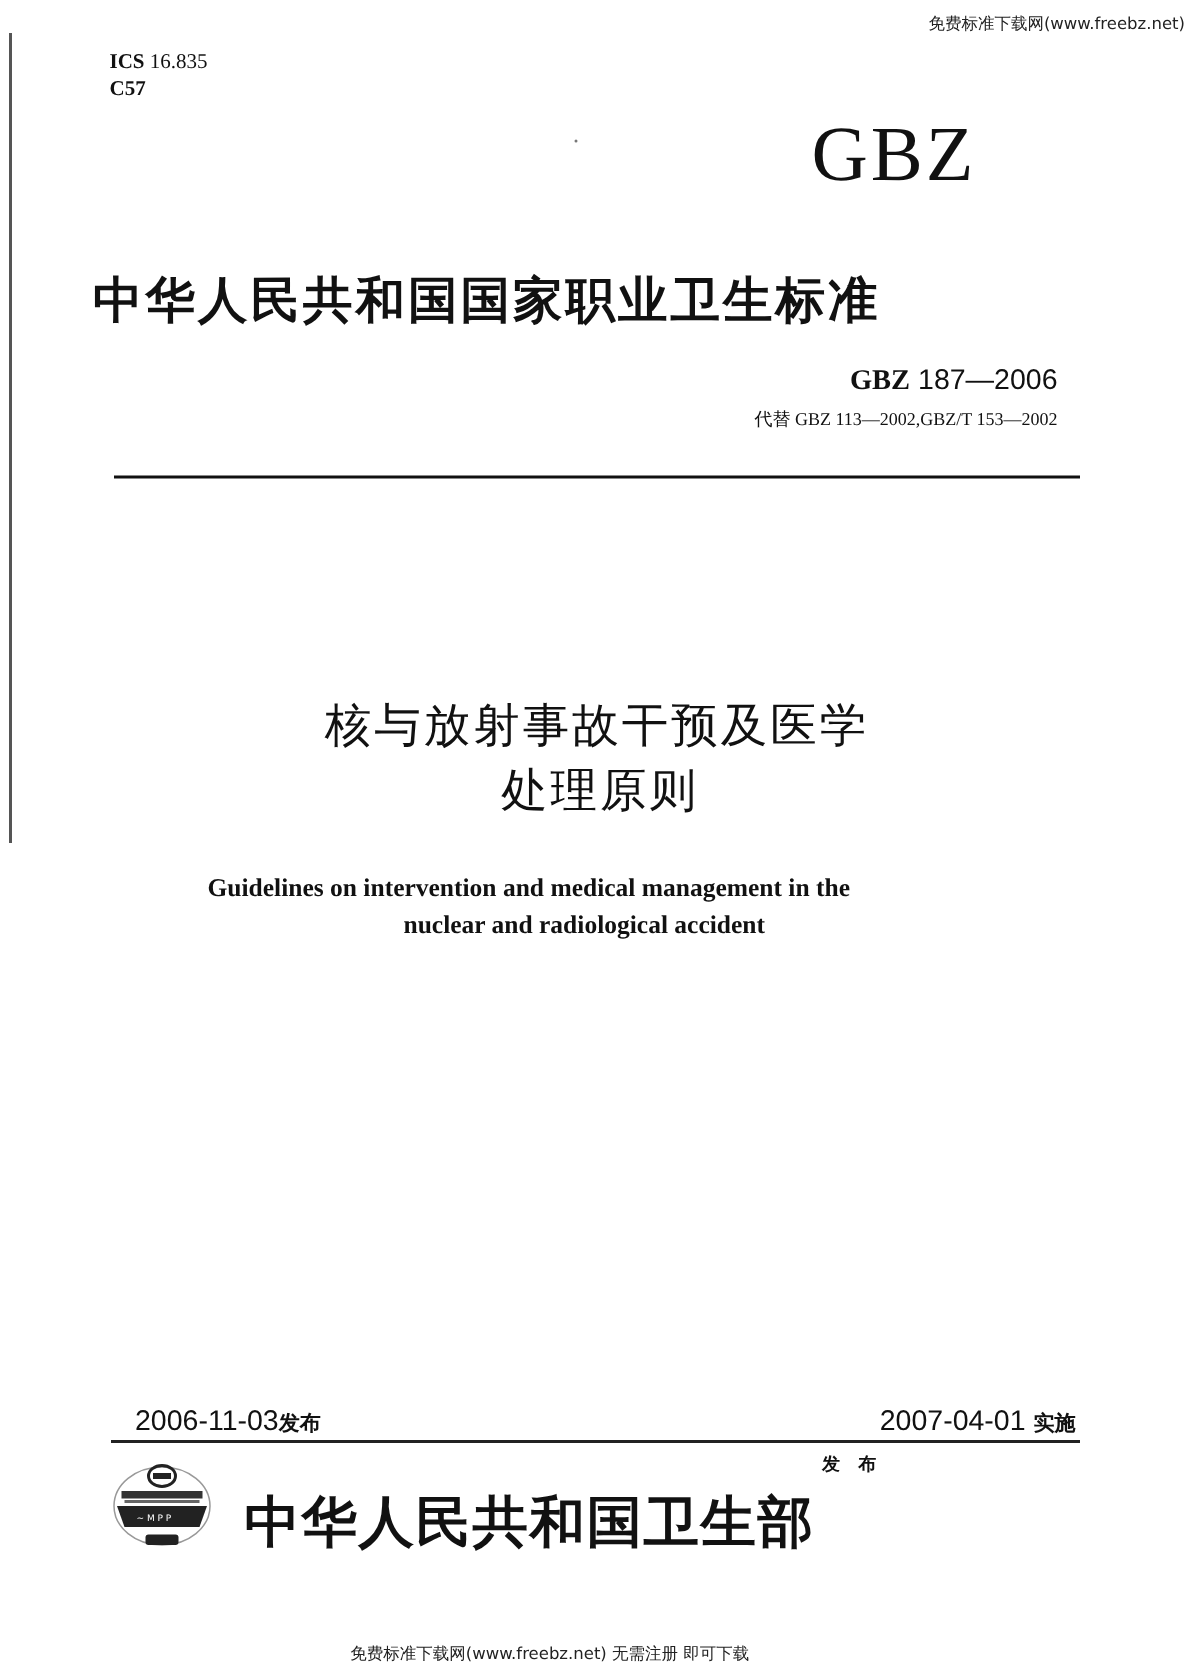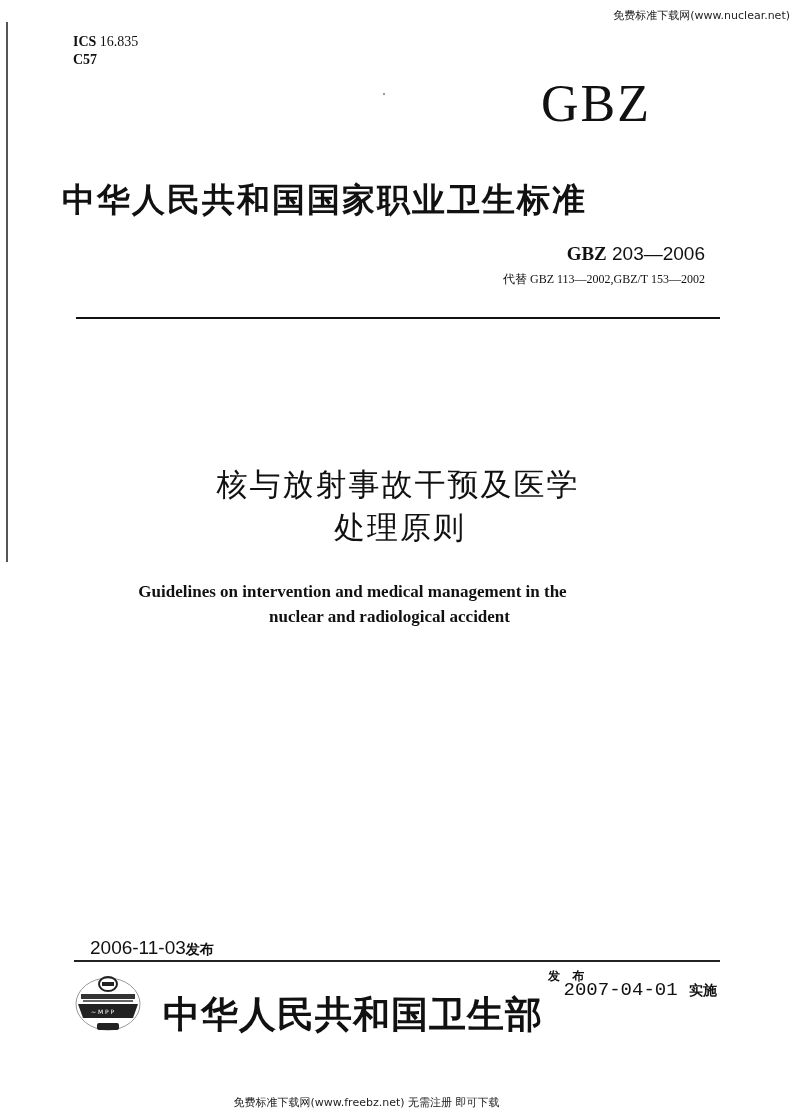--- a/index.html
+++ b/index.html
@@ -20,49 +20,49 @@
   .replaces { right: 95px; top: 271px; font-size: 12px; font-family: "Liberation Serif", serif; }
   .rule-top { left: 76px; top: 317px; width: 644px; height: 2px; background: #111; }
   .title-cn { left: 0; width: 800px; text-align: center; font-size: 31px; line-height: 42px; font-family: "DejaVu Sans", sans-serif; letter-spacing: 2px; }
   .title-cn-1 { top: 463px; left: -2px; }
   .title-cn-2 { top: 506px; left: 0; }
   .title-en { left: 0; width: 705px; text-align: center; font-size: 17px; line-height: 25px; font-weight: bold; font-family: "Liberation Serif", serif; }
   .title-en-1 { top: 579px; }
   .title-en-2 { top: 604px; margin-left: 37px; }
   .date-issue { left: 74px; top: 937px; font-size: 19px; font-family: "Liberation Sans", sans-serif; margin-left: 16px; }
   .date-issue .cn, .date-impl .cn { font-size: 14px; font-weight: bold; }
-  .date-impl { right: 83px; top: 979px; font-size: 19px; font-family: Liberation Mono, monospace; }
+  .date-impl { right: 83px; top: 937px; font-size: 19px; font-family: Liberation Sans, sans-serif; }
   .rule-bottom { left: 74px; top: 960px; width: 646px; height: 2px; background: #222; }
   .logo { left: 73px; top: 972px; width: 70px; height: 62px; }
   .issuer { left: 163px; top: 990px; font-size: 37px; font-weight: bold; letter-spacing: 1px; font-family: "DejaVu Serif", serif; white-space: nowrap; }
   .issuer-suffix { left: 548px; top: 968px; font-size: 12px; font-weight: bold; letter-spacing: 4px; }
   .watermark-bottom { left: 0; width: 733px; text-align: center; top: 1095px; font-size: 11px; color: #222; }
   .dot { width: 2px; height: 2px; background: #777; border-radius: 1px; }
 </style>
 </head>
 <body>
 
-<div class="abs watermark-top">免费标准下载网(www.nuclear.net)</div>
+<div class="abs watermark-top">免费标准下载网(www.freebz.net)</div>
 
 <div class="abs scan-edge"></div>
 
 <div class="abs ics">
   <div><b>ICS</b> <span>16.835</span></div>
   <div style="font-weight:bold;">C57</div>
 </div>
 
 <div class="abs dot" style="left:383px;top:93px;"></div>
 
 <div class="abs gbz-logo">GBZ</div>
 
 <div class="abs standard-org">中华人民共和国国家职业卫生标准</div>
 
 <div class="abs std-no">
   <span class="bold">GBZ</span>
-  <span>203—2006</span>
+  <span>187—2006</span>
 </div>
 
 <div class="abs replaces">代替 GBZ 113—2002,GBZ/T 153—2002</div>
 
 <div class="abs rule-top"></div>
 
 <div class="abs title-cn title-cn-1">核与放射事故干预及医学</div>
 <div class="abs title-cn title-cn-2">处理原则</div>
 
 <div class="abs title-en title-en-1">Guidelines on intervention and medical management in the</div>

